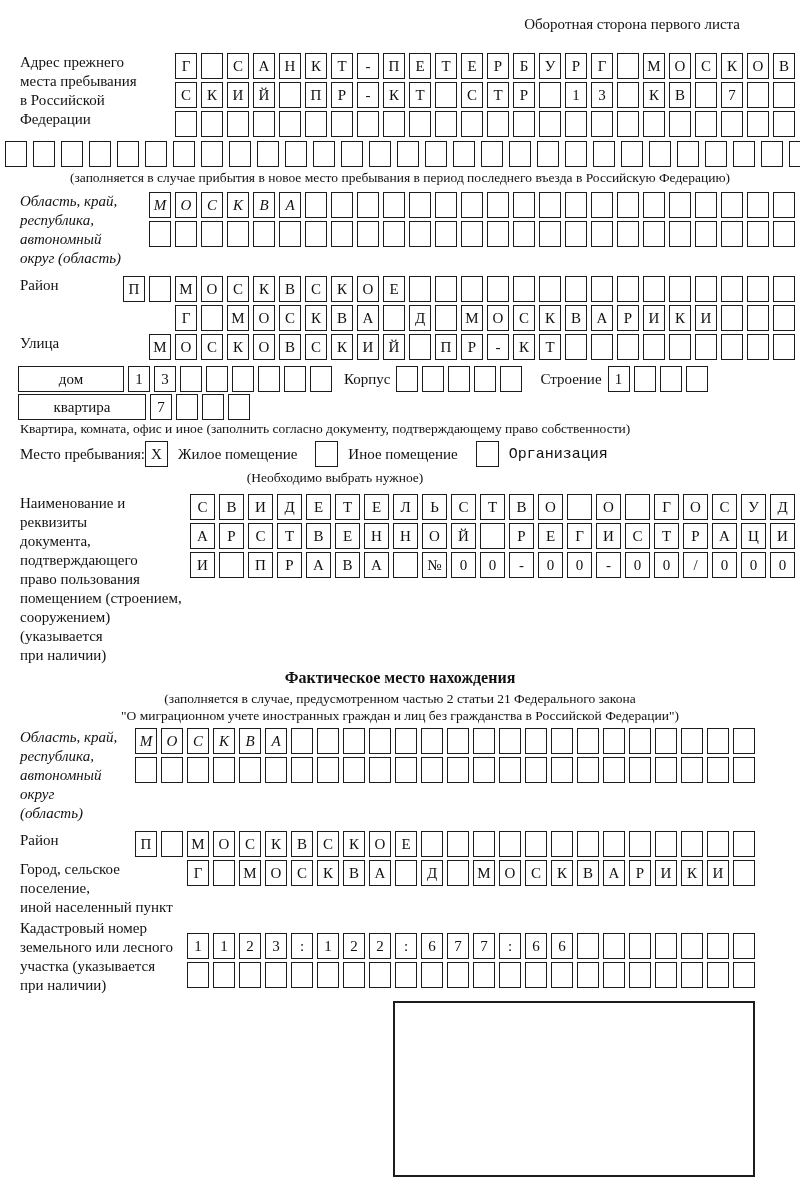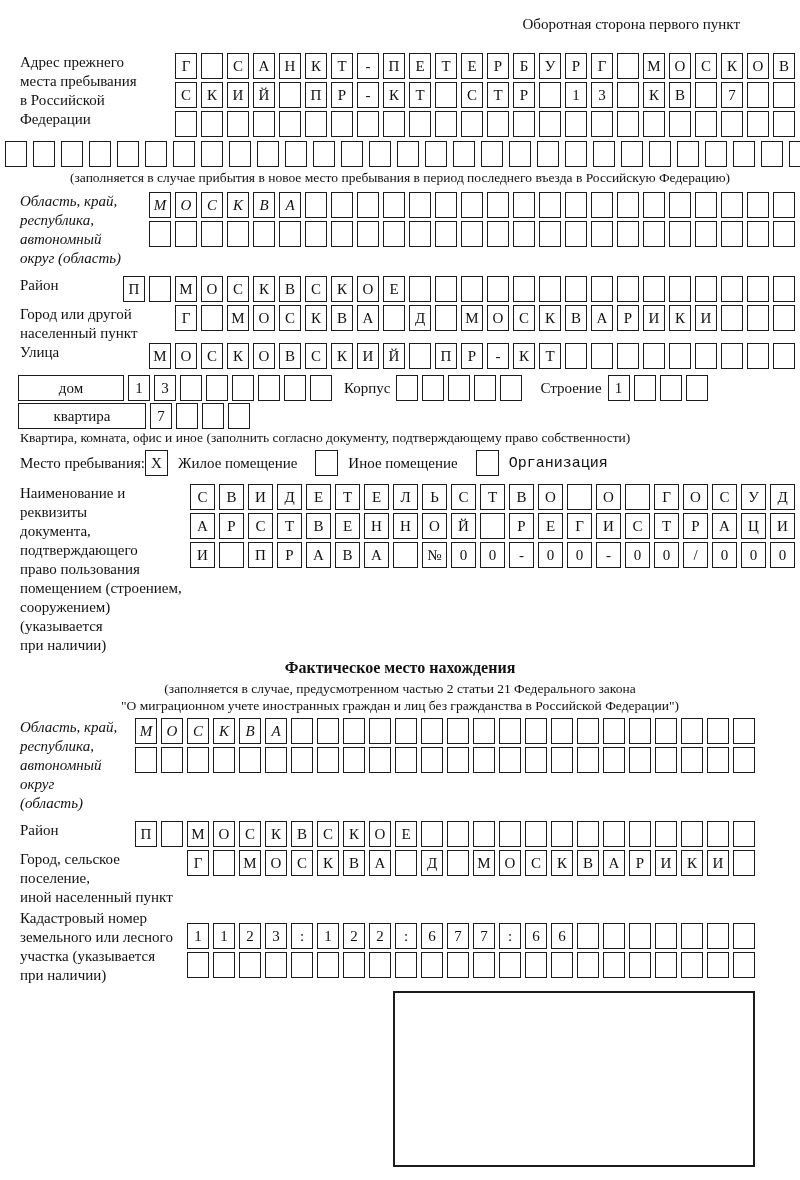--- a/index.html
+++ b/index.html
@@ -57,21 +57,21 @@
   .kadastr-boxes { margin-top:14px; }
 
   .stamp-wrap { width:362px; margin-left:auto; margin-top:6px; }
   .stamp-box { height:172px; border:2px solid #1c1c1c; background:#fff; }
 </style>
 </head>
 <body>
 
 <div class="page">
 
-  <div class="header-note">Оборотная сторона первого пункт</div>
+  <div class="header-note">Оборотная сторона первого листа</div>
 
   <div class="field-row mt20">
     <div class="flabel">Адрес прежнего
 места пребывания
 в Российской
 Федерации</div>
     <div class="boxes-col">
       <div class="box-row">
           <span class="cb">Г</span>
           <span class="cb"></span>
@@ -277,22 +277,20 @@
           <span class="cb"></span>
           <span class="cb"></span>
           <span class="cb"></span>
           <span class="cb"></span>
           <span class="cb"></span>
         </div>
       </div>
   </div>
 
   <div class="field-row">
-    <div class="flabel">Город или другой
-населенный пункт</div>
     <div class="boxes-col">
         <div class="box-row">
           <span class="cb">Г</span>
           <span class="cb"></span>
           <span class="cb">М</span>
           <span class="cb">О</span>
           <span class="cb">С</span>
           <span class="cb">К</span>
           <span class="cb">В</span>
           <span class="cb">А</span>
@@ -391,20 +389,21 @@
 
   <div class="mesto">
     <span class="mesto-label">Место пребывания:</span>
     <span class="checkbox">X</span>
     <span class="opt-label">Жилое помещение</span>
     <span class="checkbox"></span>
     <span class="opt-label">Иное помещение</span>
     <span class="checkbox"></span>
     <span class="opt-label">Организация</span>
   </div>
+  <div class="caption mesto-caption">(Необходимо выбрать нужное)</div>
 
   <div class="field-row mt8">
     <div class="flabel">Наименование и реквизиты
 документа, подтверждающего
 право пользования
 помещением (строением,
 сооружением) (указывается
 при наличии)</div>
     <div class="boxes-col">
       <div class="box-row docrow">

